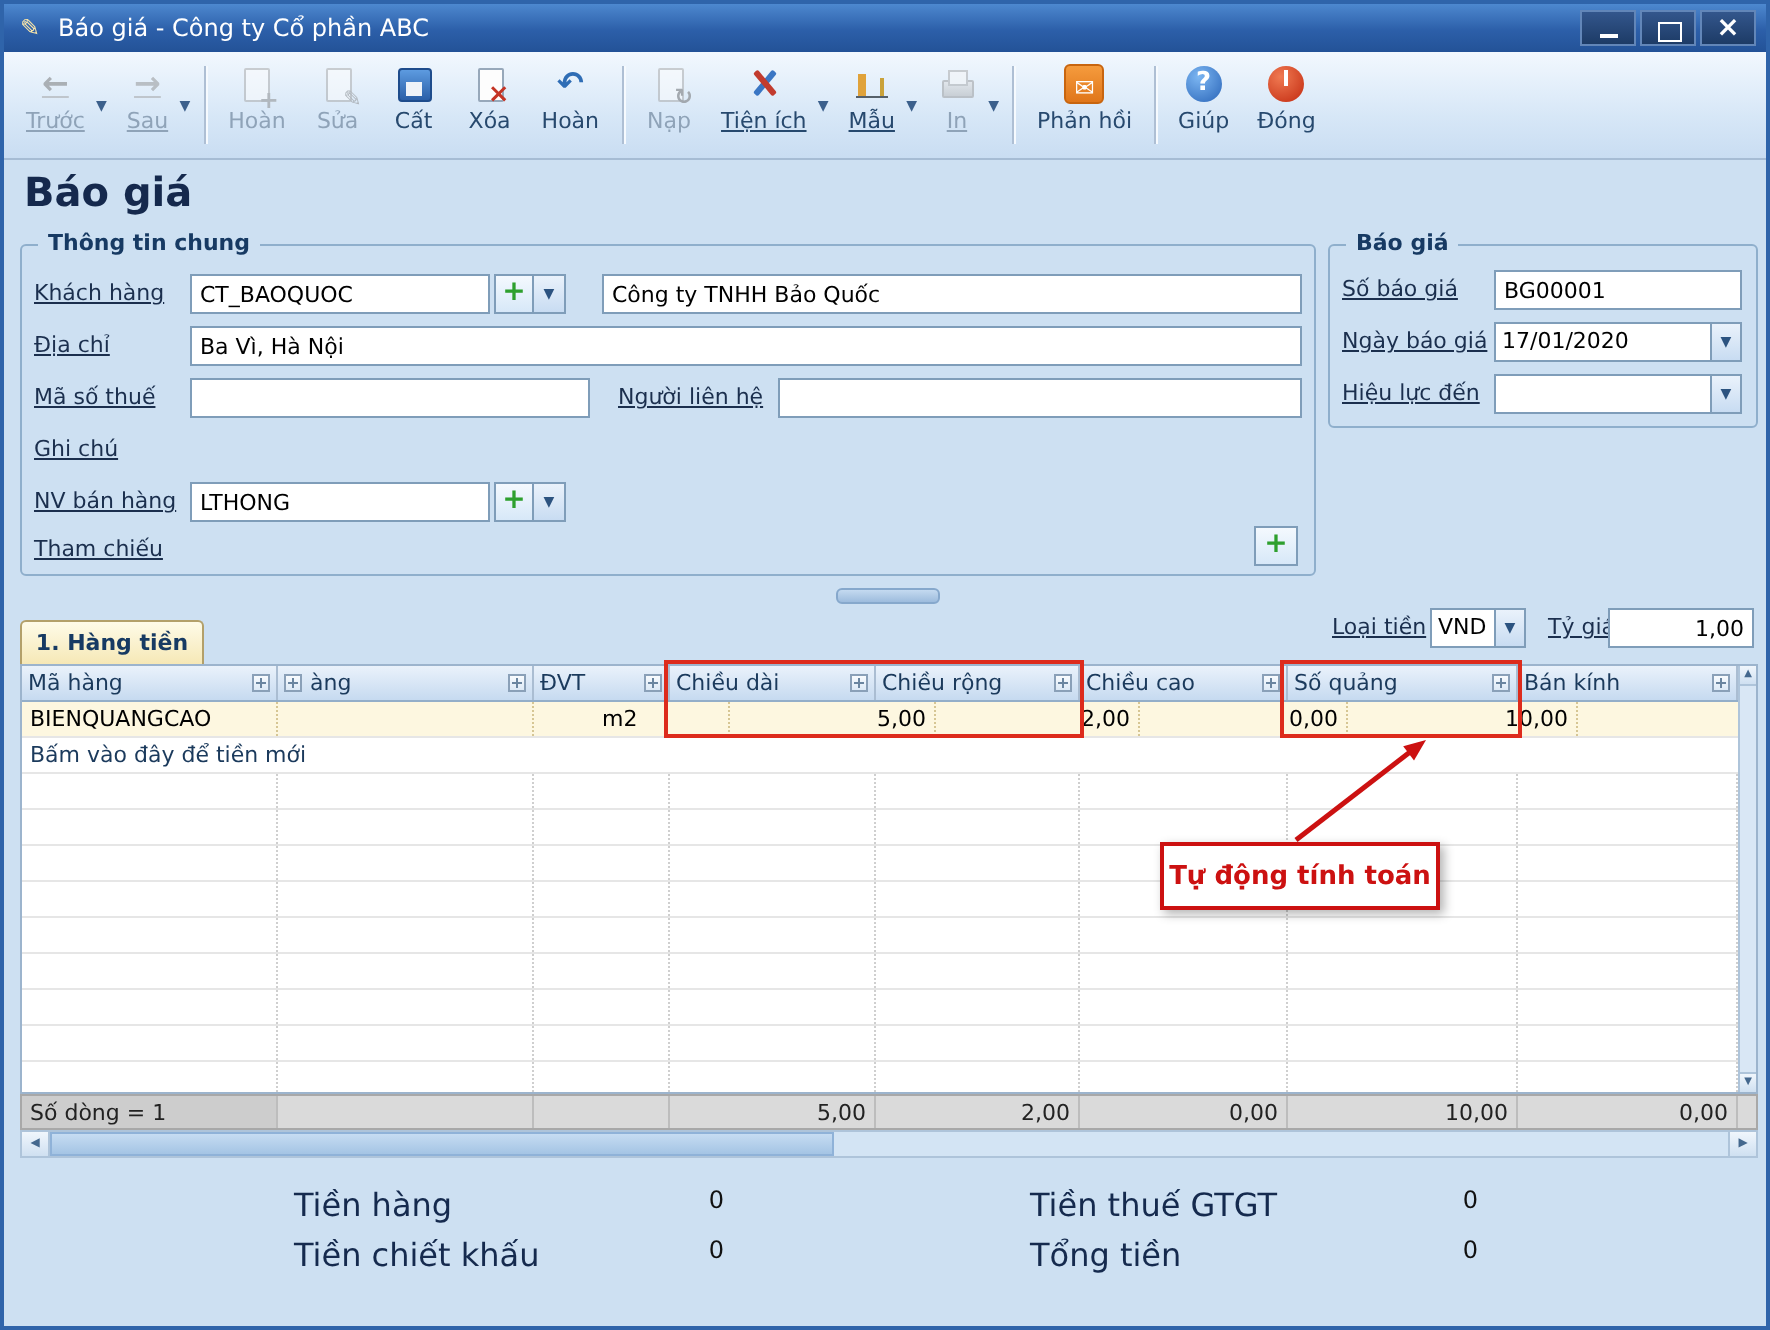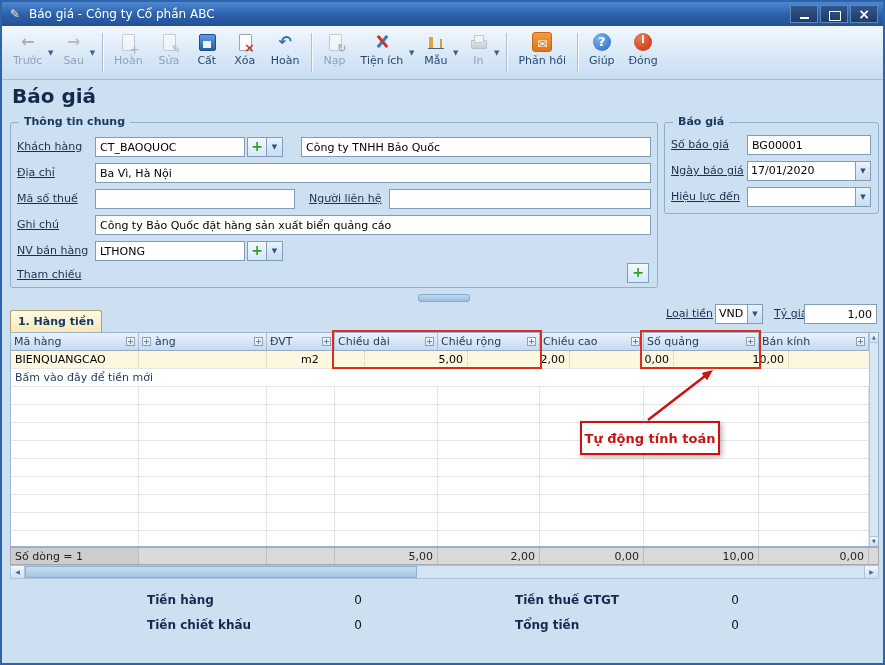--- a/index.html
+++ b/index.html
@@ -12,21 +12,21 @@
 .win-controls{margin-left:auto;display:flex;gap:2px;}
 .win-btn{width:28px;height:18px;background:linear-gradient(#33568c,#1d3b66);border:1px solid #6286b8;position:relative;cursor:pointer;}
 .win-btn>span{position:absolute;inset:0;}
 .wc-minimize::before{content:"";position:absolute;left:9px;top:11px;width:9px;height:2px;background:#fff;}
 .wc-maximize::before{content:"";position:absolute;left:8px;top:5px;width:10px;height:8px;border:1px solid #fff;}
 .wc-close::before{content:"×";position:absolute;left:0;right:0;top:0;text-align:center;color:#fff;font-size:14px;line-height:16px;font-weight:bold;}
 
 
 .toolbar{position:absolute;left:0;top:24px;right:0;height:54px;background:linear-gradient(#f2f8fe,#d7e7f7 60%,#c9ddf2);border-bottom:1px solid #a6bcd4;display:flex;align-items:stretch;padding:2px 4px;}
 .tbtn{position:relative;min-width:38px;padding:4px 7px 2px;display:flex;flex-direction:column;align-items:center;font-size:11px;color:#27496e;cursor:pointer;border-radius:2px;}
-.tbtn.hasdd{padding-right:14px;}
+.tbtn.hasdd{padding-right:14px;text-decoration:underline;}
 .ddarrow{position:absolute;right:3px;top:21px;font-size:7px;color:#3c608c;}
 .tbtn.disabled{color:#8fa3b8;}
 .tbtn.disabled .ic{filter:grayscale(1);opacity:.5;}
 .tlbl{margin-top:2px;white-space:nowrap;}
 .tsep{width:1px;background:#aebfd4;margin:5px 4px;box-shadow:1px 0 0 #f6fafe;}
 .ic{position:relative;width:20px;height:20px;font-size:16px;line-height:20px;text-align:center;flex:none;}
 .ic-prev::before{content:"←";color:#3b79c2;font-weight:bold;}
 .ic-next::before{content:"→";color:#d9813a;font-weight:bold;}
 .ic-add::before,.ic-edit::before,.ic-delete::before,.ic-load::before{content:"";position:absolute;left:4px;top:2px;width:11px;height:15px;background:#fdfdfd;border:1px solid #97a8ba;border-radius:1px;}
 .ic-add::after{content:"+";position:absolute;right:-1px;bottom:-4px;font-size:12px;font-weight:bold;color:#3fa23f;line-height:12px;}
@@ -83,21 +83,21 @@
 .gfooter{position:absolute;left:8px;top:545px;width:869px;height:18px;background:#dadada;border:1px solid #a8a8a8;display:flex;}
 .fcell{font-size:11px;padding:2px 4px;border-right:1px solid #bdbdbd;color:#222;white-space:nowrap;overflow:hidden;flex:none;}
 .fcell.r{text-align:right;}
 .fcell.first{background:#cdcdcd;}
 .hscroll{position:absolute;left:8px;top:563px;width:869px;height:14px;background:#d3e4f4;border:1px solid #aec4da;display:flex;}
 .hsbtn{width:14px;background:linear-gradient(#f0f6fc,#cfe0f1);border-right:1px solid #aec4da;font-size:6px;color:#44688e;text-align:center;line-height:12px;cursor:pointer;flex:none;}
 .hsbtn.right{margin-left:auto;border-left:1px solid #aec4da;border-right:none;}
 .hthumb{width:392px;background:linear-gradient(#c6dcf2,#a4c4e4);border:1px solid #8fb2d8;cursor:pointer;flex:none;}
 
 
-.sumlbl{position:absolute;font-size:12px;font-weight:bold;color:#152a4e;white-space:nowrap;}
+.sumlbl{position:absolute;font-size:16px;font-weight:normal;color:#152a4e;white-space:nowrap;}
 .sumval{position:absolute;font-size:12px;color:#111;text-align:right;width:110px;}
 
 
 .rbox{position:absolute;border:2px solid #dd2b1c;pointer-events:none;}
 #rbox1{left:330px;top:328px;width:210px;height:39px;}
 #rbox2{left:638px;top:328px;width:121px;height:39px;}
 .callout{position:absolute;left:578px;top:419px;width:140px;height:34px;background:#fff;border:2px solid #cc1111;color:#cc1111;font-size:13px;font-weight:bold;display:flex;align-items:center;justify-content:center;box-shadow:2px 2px 5px rgba(0,0,0,.3);}
 svg.arrow{position:absolute;left:0;top:0;pointer-events:none;}
 </style>
 </head>
@@ -201,21 +201,20 @@
 
     <span class="flabel" style="left:6px;top:40px;">Địa chỉ</span>
     <input class="fld" style="left: 84px; top: 40px; width: 556px;" value="Ba Vì, Hà Nội">
 
     <span class="flabel" style="left:6px;top:66px;">Mã số thuế</span>
     <input class="fld" style="left: 84px; top: 66px; width: 200px;" value="">
     <span class="flabel" style="left:298px;top:66px;">Người liên hệ</span>
     <input class="fld" style="left: 378px; top: 66px; width: 262px;" value="">
 
     <span class="flabel" style="left:6px;top:92px;">Ghi chú</span>
-    <input class="fld" style="left: 84px; top: 92px; width: 556px;" value="Công ty Bảo Quốc đặt hàng sản xuất biển quảng cáo">
 
     <span class="flabel" style="left:6px;top:118px;">NV bán hàng</span>
     <input class="fld" style="left: 84px; top: 118px; width: 150px;" value="LTHONG">
     <div class="plusbtn" style="left:236px;top:118px;"><span>+</span></div>
     <div class="dropbtn" style="left:256px;top:118px;"><span>▼</span></div>
 
     <span class="flabel" style="left:6px;top:142px;">Tham chiếu</span>
     <div class="plusbtn" style="left:616px;top:140px;width:22px;"><span>+</span></div>
   </div>
 

